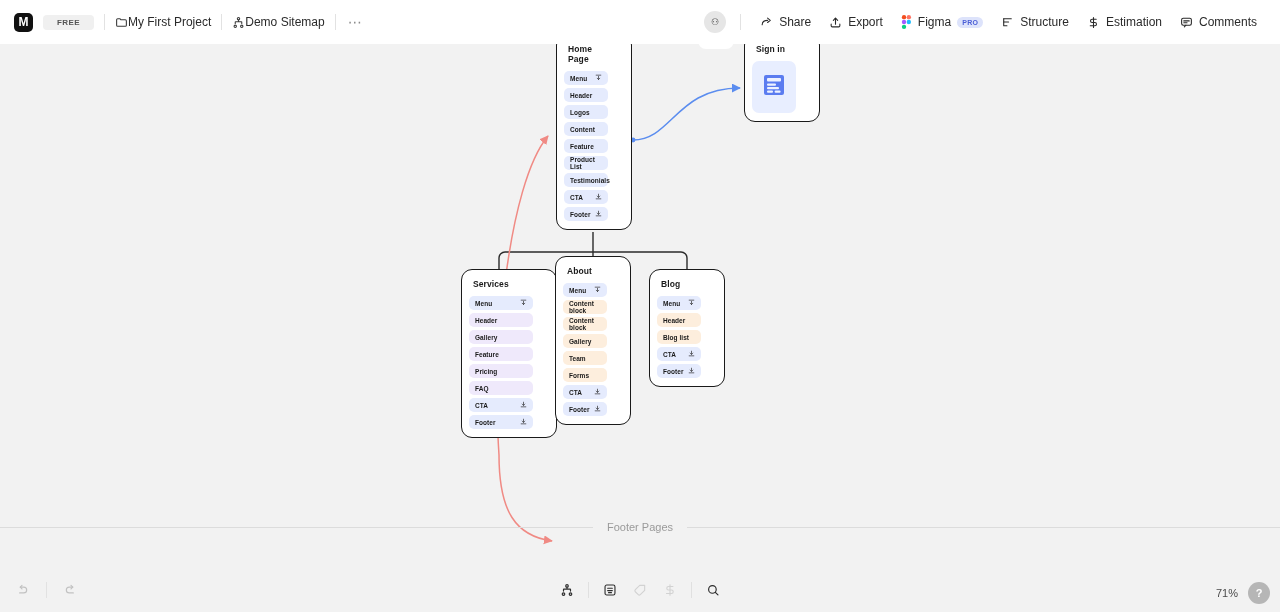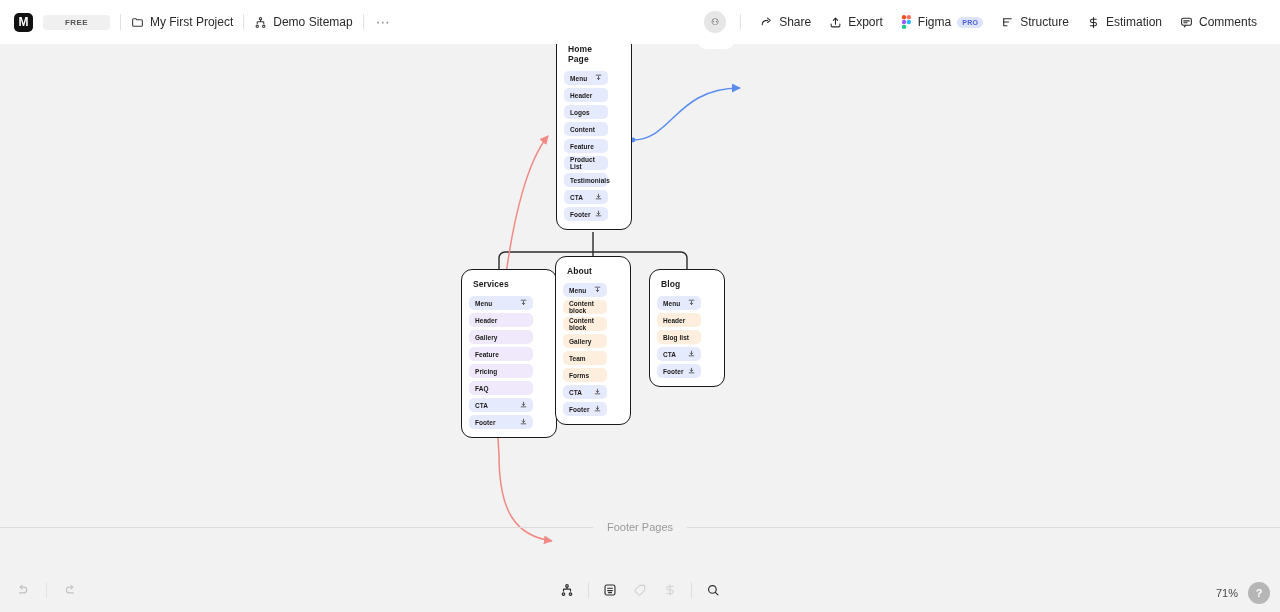--- a/index.html
+++ b/index.html
@@ -18,24 +18,24 @@
     padding: 0 14px; z-index: 40;
   }
   .logo {
     width: 19px; height: 19px; border-radius: 5px; background: #111111;
     display: flex; align-items: center; justify-content: center;
     color: #fff; font-size: 12px; font-weight: 700; line-height: 1;
     flex: 0 0 auto;
   }
   .badge-free {
     margin-left: 10px; background: #f0f0f0; color: #555; font-size: 8px;
-    font-weight: 700; letter-spacing: .4px; padding: 3px 22px; border-radius: 4px;
+    font-weight: 700; letter-spacing: .4px; padding: 3px 14px; border-radius: 4px;
   }
   .vsep { width: 1px; height: 16px; background: #e2e2e2; margin: 0 10px; flex:0 0 auto;}
-  .crumb { display: flex; align-items: center; gap: 6px; font-size: 12px; color: #2a2a2a; }
+  .crumb { display: flex; align-items: center; gap: 0; font-size: 12px; color: #2a2a2a; }
   .crumb svg { display: block; }
   .dots { color: #8a8a8a; font-size: 14px; letter-spacing: 1px; padding: 0 2px; }
 
   .topright { margin-left: auto; display: flex; align-items: center; gap: 0; }
   .tr-item {
     display: flex; align-items: center; gap: 6px; font-size: 12px; color: #2a2a2a;
     padding: 5px 9px; border-radius: 6px; white-space: nowrap;
   }
   .tr-item svg { display: block; }
   .pro-pill {
@@ -327,20 +327,35 @@
             <span class="lbl">Footer</span>
             <span><svg class="ric" viewBox="0 0 24 24" fill="none" stroke="#1a1a1a" stroke-width="2.4" stroke-linecap="round" stroke-linejoin="round">
                 <path d="M12 4v11"></path>
                 <path d="M7.5 10.5 12 15l4.5-4.5"></path>
                 <path d="M4 20h16"></path>
               </svg></span>
           </div>
         </div>
     </div>
 
+    <div class="node" style="left:744px; top:-10px; width:76px;">
+      <div class="node-title">Sign in</div>
+      <div class="signin-body">
+        <span>
+          <svg width="26" height="26" viewBox="0 0 26 26">
+            <rect x="3" y="3" width="20" height="20" rx="2" fill="#5b7cf0"></rect>
+            <rect x="6" y="6" width="14" height="3.5" rx="1" fill="#eef2ff"></rect>
+            <rect x="6" y="11.5" width="9" height="2.2" rx="1" fill="#eef2ff"></rect>
+            <rect x="6" y="15" width="12" height="2.2" rx="1" fill="#eef2ff"></rect>
+            <rect x="6" y="18.6" width="6" height="2.2" rx="1" fill="#eef2ff"></rect>
+            <rect x="13.6" y="18.6" width="6" height="2.2" rx="1" fill="#eef2ff"></rect>
+          </svg>
+        </span>
+      </div>
+    </div>
 
     <div class="node" style="left:461px; top:225px; width:96px;">
       <div class="node-title">Services</div>
       <div class="rows" id="rows-services">
           <div class="row blue">
             <span class="lbl">Menu</span>
             <span><svg class="ric" viewBox="0 0 24 24" fill="none" stroke="#1a1a1a" stroke-width="2.4" stroke-linecap="round" stroke-linejoin="round">
                 <path d="M4 4h16"></path>
                 <path d="M12 8v11"></path>
                 <path d="M7.5 14.5 12 19l4.5-4.5"></path>

